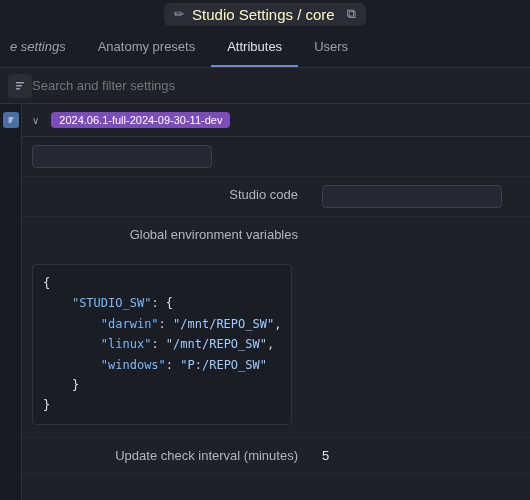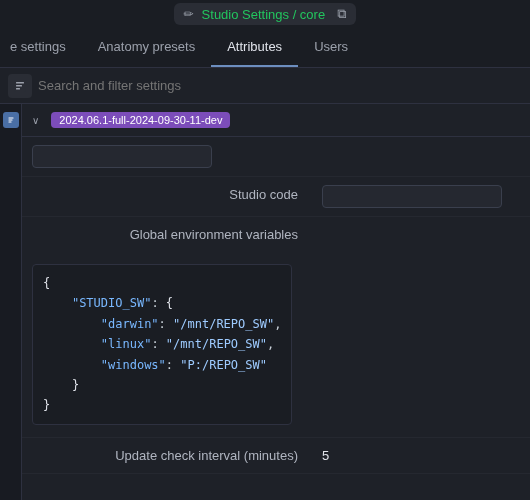--- a/index.html
+++ b/index.html
@@ -29,22 +29,22 @@
       gap: 8px;
       background: #2a2d35;
       border-radius: 6px;
       padding: 3px 10px;
     }
     .title-pencil-icon {
       color: #9ba0ab;
       font-size: 12px;
     }
     .title-text {
-      color: #22c55e;
-      font-size: 13px;
+      color: #fef9c3;
+      font-size: 15px;
       font-weight: 500;
     }
     .title-copy-icon {
       color: #9ba0ab;
       font-size: 13px;
       cursor: pointer;
       margin-left: 4px;
     }
 
     
@@ -67,31 +67,31 @@
       height: 100%;
       display: flex;
       align-items: center;
     }
     .nav-tab.active {
       color: #e0e3ea;
       border-bottom: 2px solid #6c8ebf;
     }
     .nav-tab:first-child {
       padding-left: 10px;
+      font-style: italic;
     }
 
     
     .search-area {
       display: flex;
       align-items: center;
       background: #1e2128;
       border-bottom: 1px solid #2e3140;
       padding: 6px 8px;
       height: 36px;
-      gap: 6px;
     }
     .search-left-icon {
       width: 24px;
       height: 24px;
       background: #2a2d35;
       border-radius: 4px;
       display: flex;
       align-items: center;
       justify-content: center;
       color: #9ba0ab;

